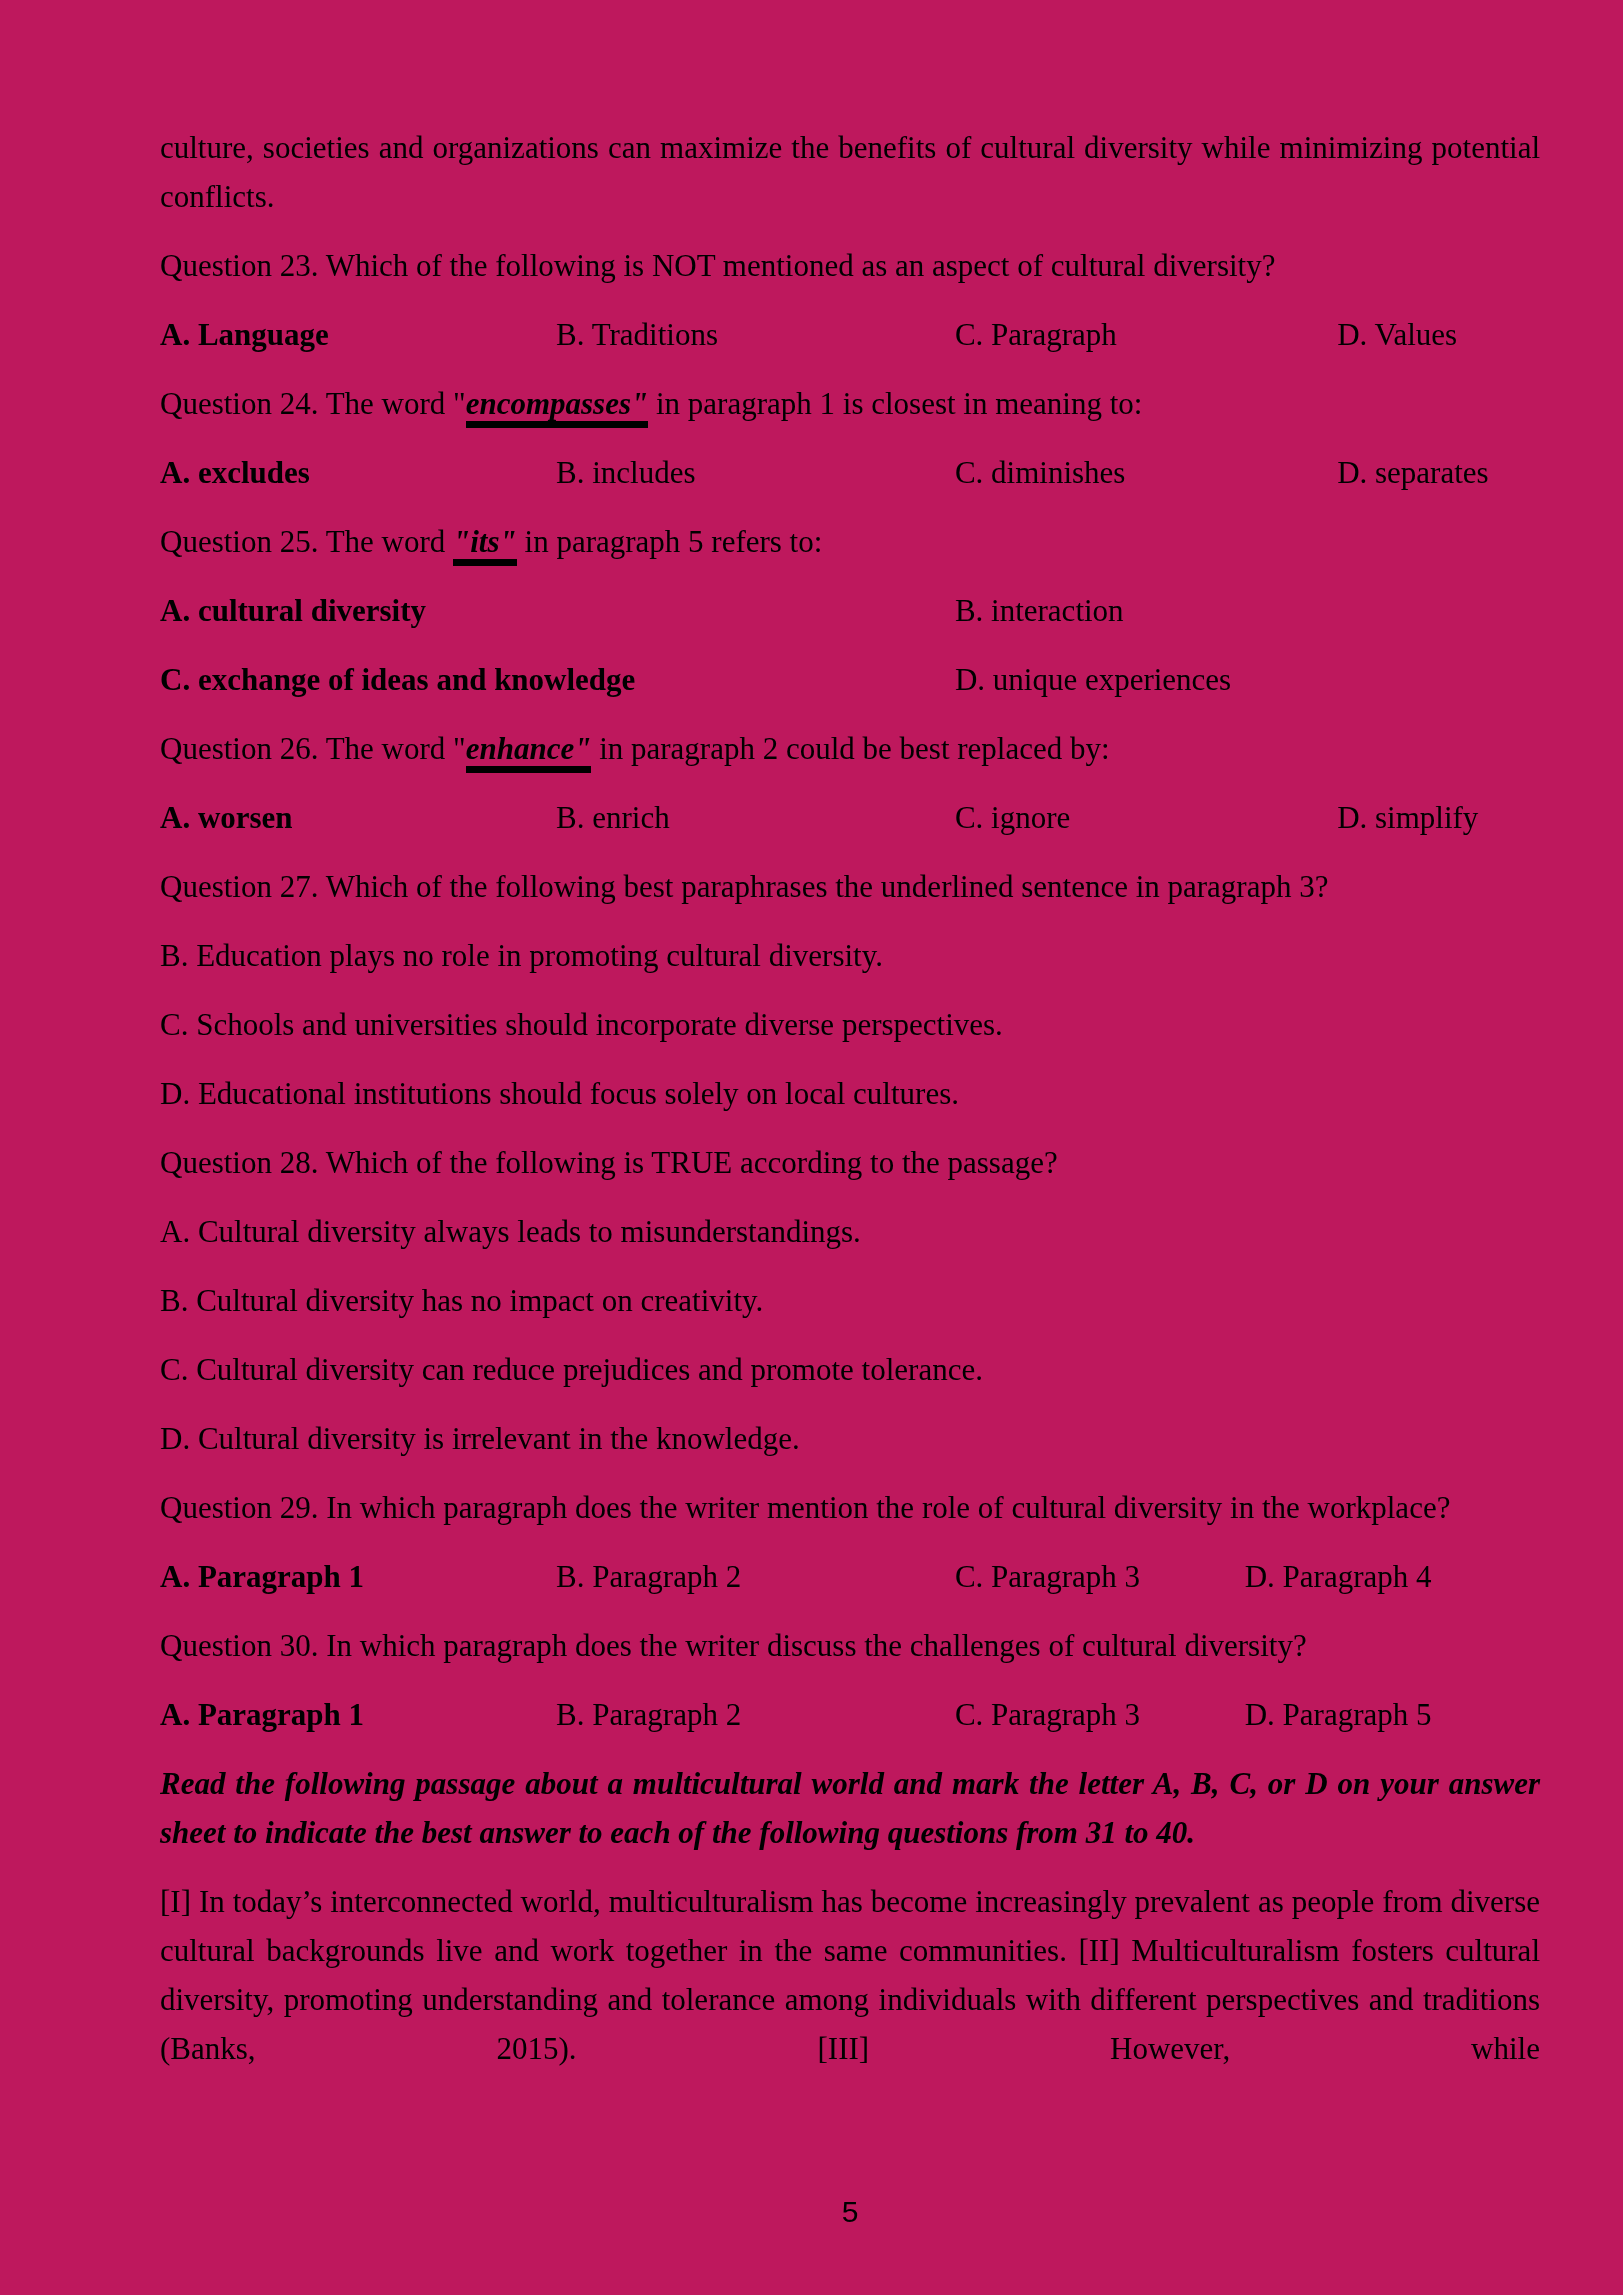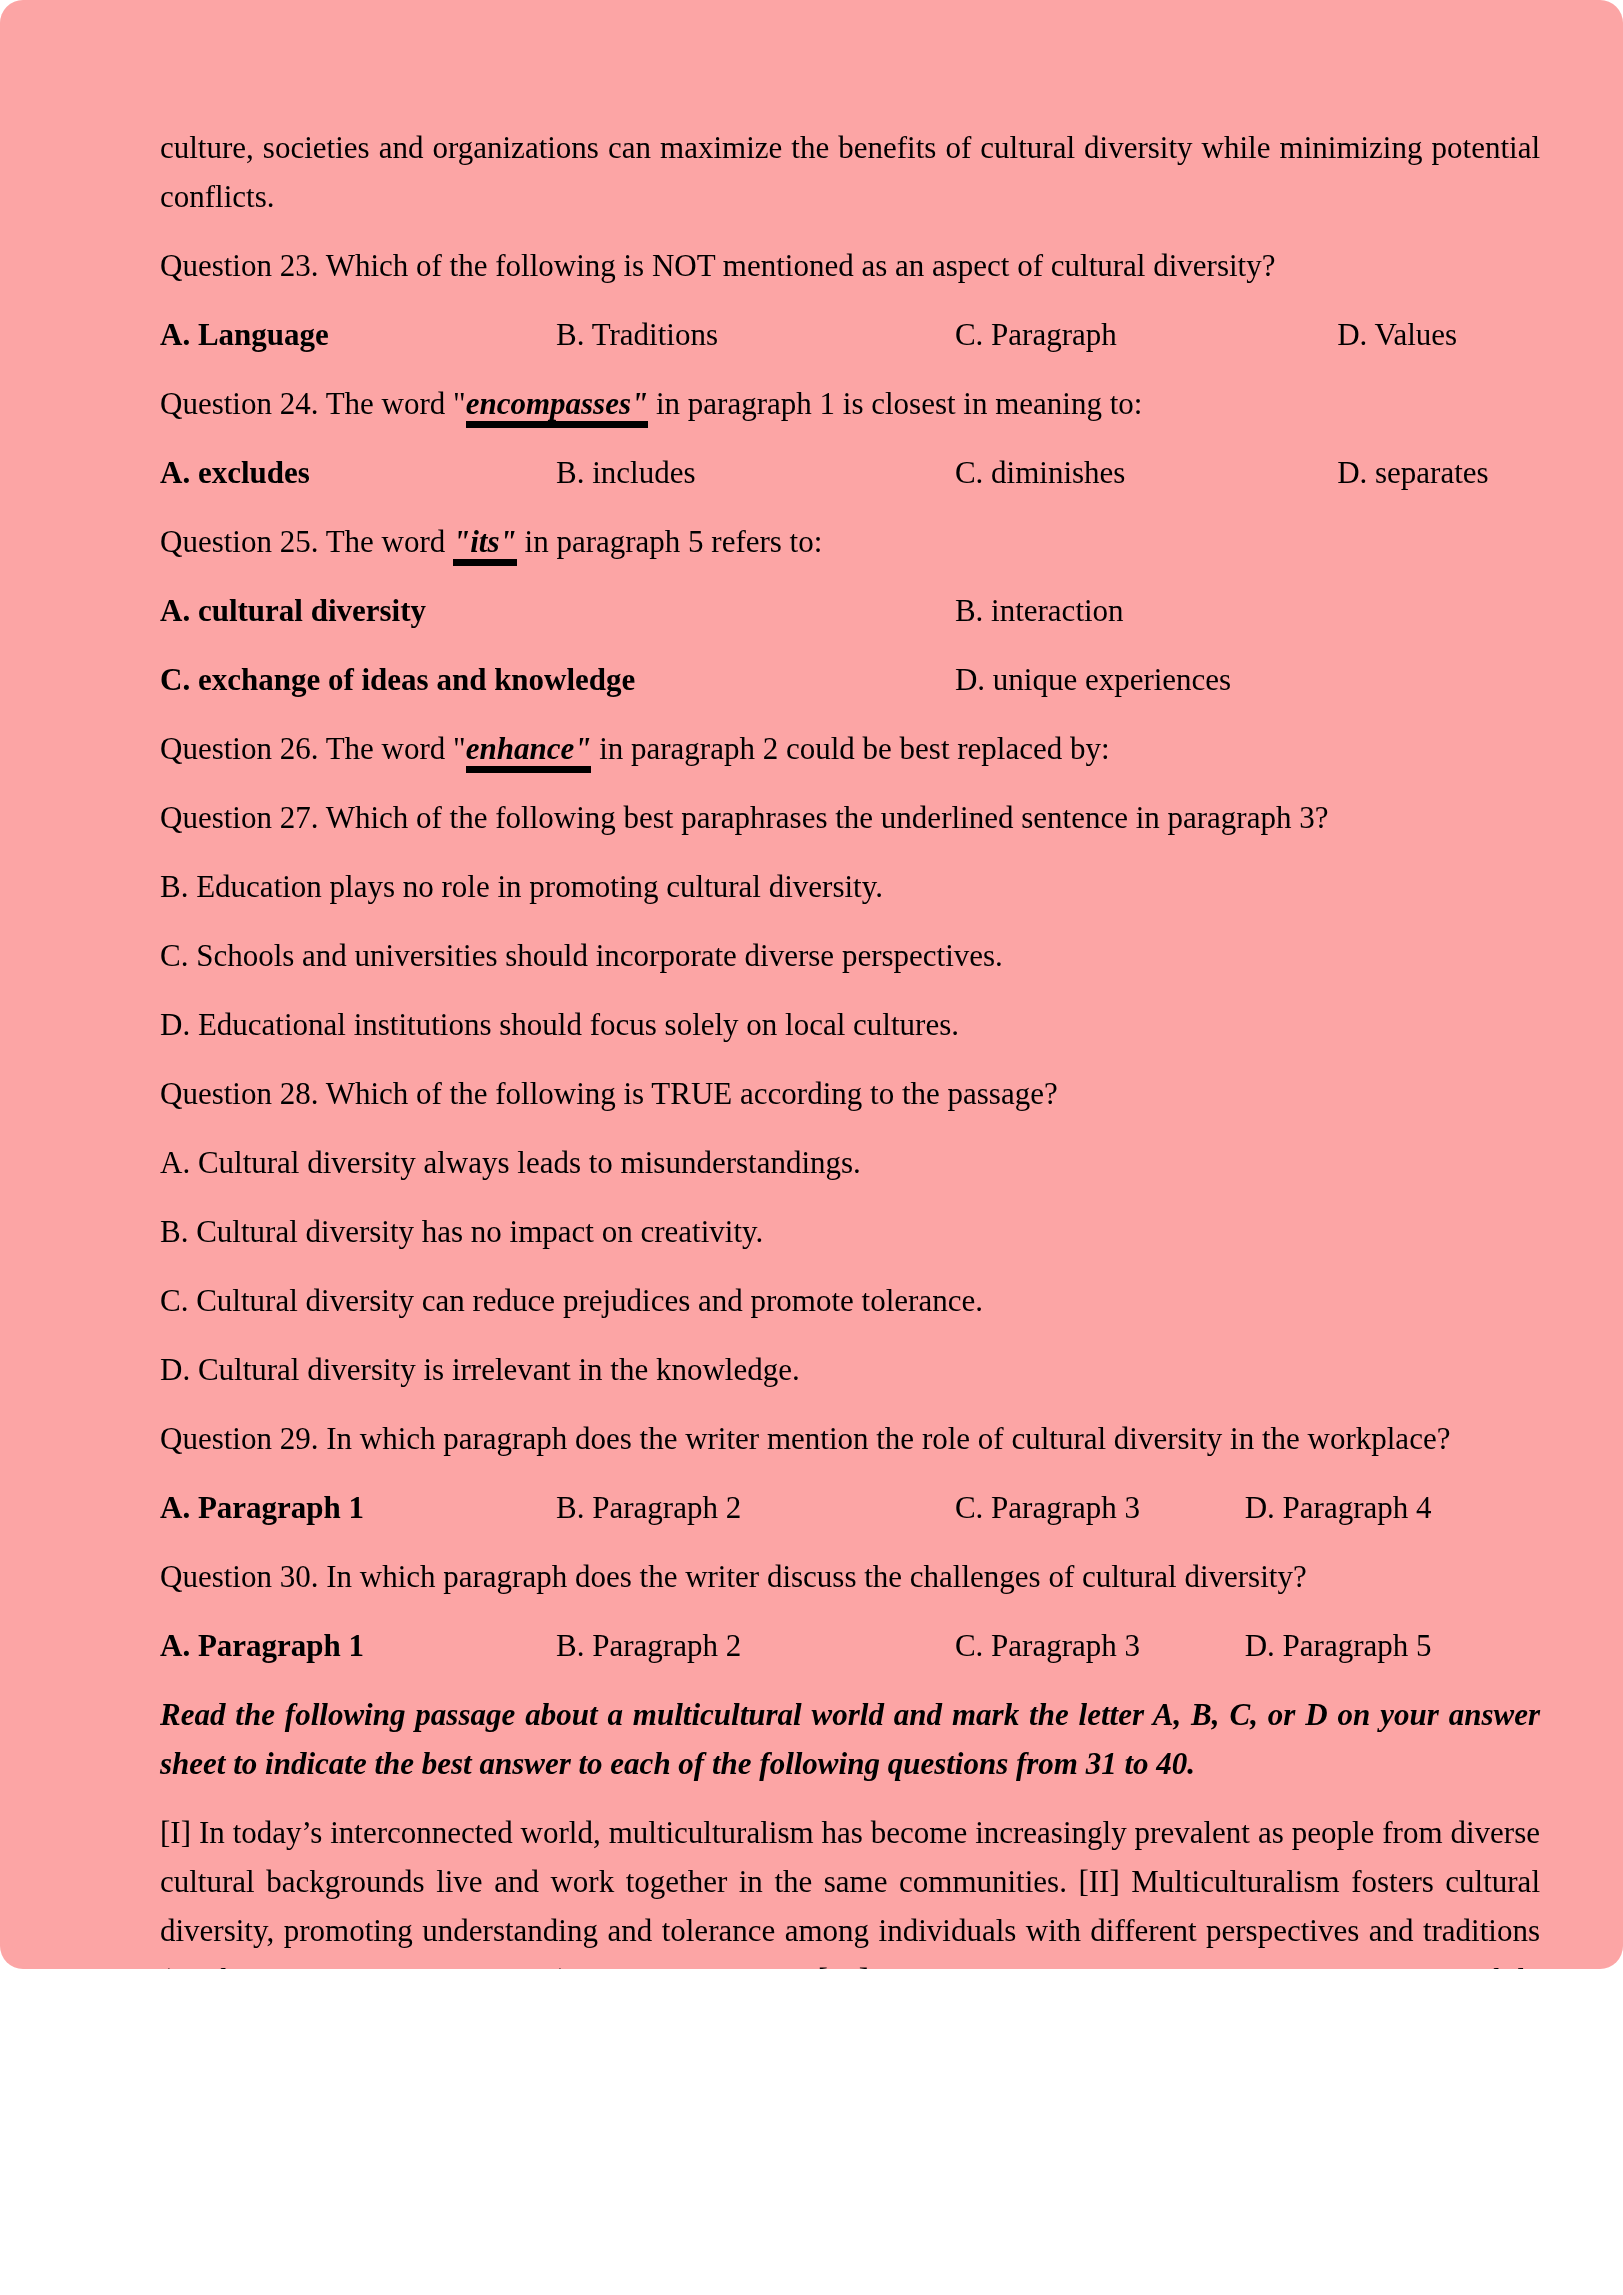--- a/index.html
+++ b/index.html
@@ -3,28 +3,27 @@
 <meta charset="utf-8">
 <style>
   html, body {
     margin: 0;
     padding: 0;
     background: #ffffff;
   }
   .page {
     position: relative;
     width: 1623px;
-    height: 1969px;
-    background: #fca5a5;
+    height: 2295px;
+    background: #be185d;
     color: #000000;
     font-family: "Liberation Serif", serif;
     font-size: 31px;
     line-height: 49px;
     overflow: hidden;
-    border-radius: 23px;
   }
   .content {
     position: absolute;
     left: 160px;
     top: 123px;
     width: 1380px;
   }
   .blk { margin: 0 0 20px 0; }
   .para { text-align: justify; }
   .passage { text-align: justify; text-align-last: justify; }
@@ -90,20 +89,26 @@
       <span class="copt c3">B. interaction</span>
     </div>
     <div class="optrow blk">
       <span class="copt c1">C. exchange of ideas and knowledge</span>
       <span class="copt c3">D. unique experiences</span>
     </div>
 
     <div class="qline blk">
       <span class="qlabel">Question 26.</span><span> The word "</span><span class="kw">enhance"</span><span> in paragraph 2 could be best replaced by:</span>
     </div>
+    <div class="optrow blk">
+      <span class="copt c1">A. worsen</span>
+      <span class="copt c2">B. enrich</span>
+      <span class="copt c3">C. ignore</span>
+      <span class="copt c4">D. simplify</span>
+    </div>
 
     <div class="qline blk">
       <span class="qlabel">Question 27.</span><span> Which of the following best paraphrases the underlined sentence in paragraph 3?</span>
     </div>
     <div class="blk">B. Education plays no role in promoting cultural diversity.</div>
     <div class="blk">C. Schools and universities should incorporate diverse perspectives.</div>
     <div class="blk">D. Educational institutions should focus solely on local cultures.</div>
 
     <div class="qline blk">
       <span class="qlabel">Question 28.</span><span> Which of the following is TRUE according to the passage?</span>

